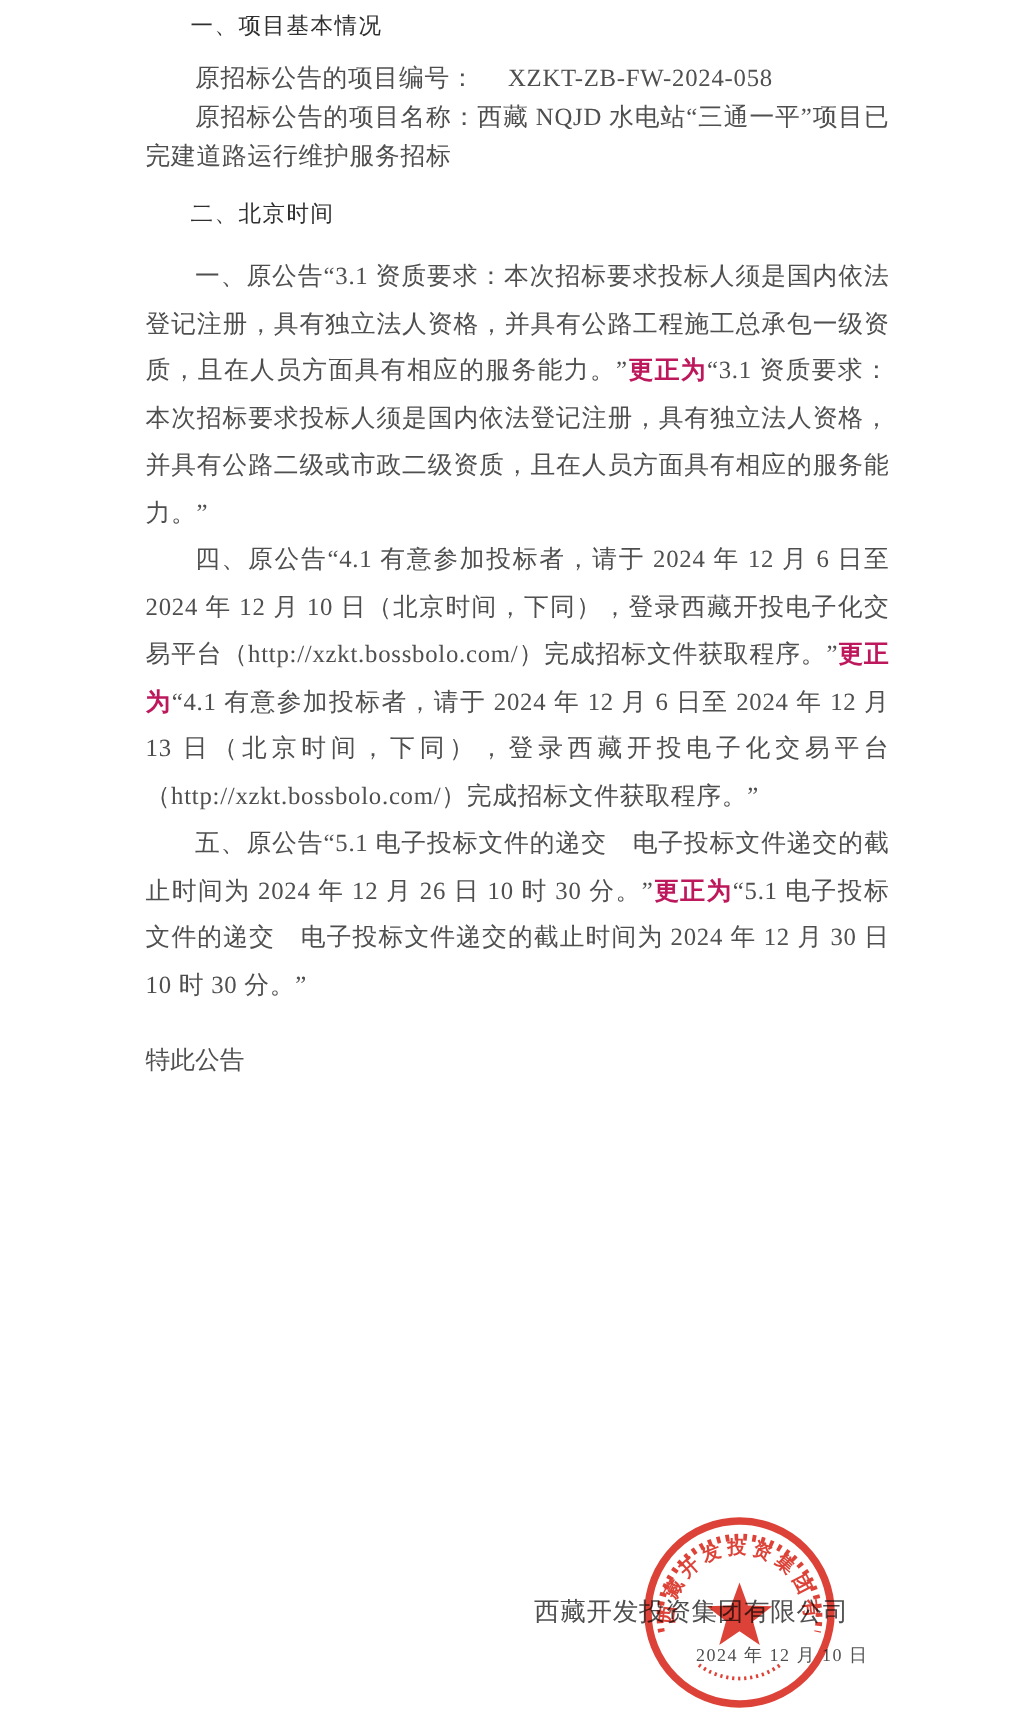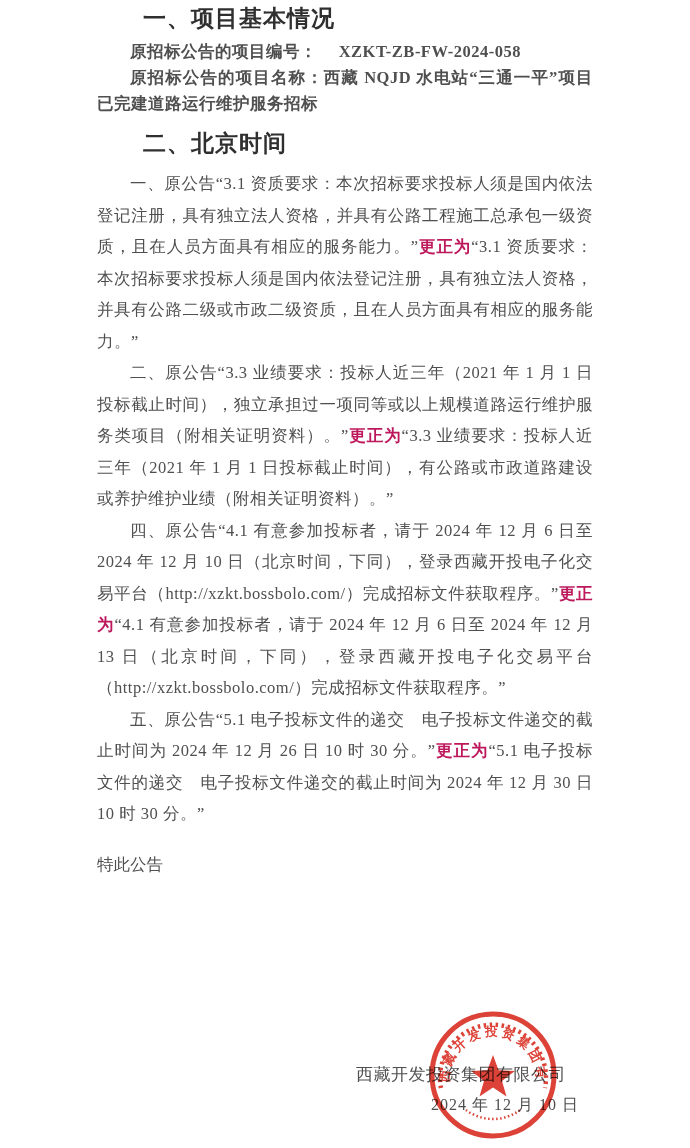--- a/index.html
+++ b/index.html
@@ -10,60 +10,60 @@
     background: #ffffff;
     box-sizing: border-box;
     padding: 6px 97px 0 97px;
     overflow: hidden;
     font-family: "Liberation Serif", "DejaVu Serif", serif;
     color: #4f4f4f;
     font-size: 16.5px;
   }
   .heading {
     font-family: "Liberation Sans", "DejaVu Sans", sans-serif;
-    font-size: 23px;
-    font-weight: 700;
+    font-size: 15px;
+    font-weight: 400;
     color: #2f2f2f;
     margin: 0;
     line-height: 24px;
     text-indent: 2em;
     letter-spacing: 1px;
   }
   .heading-corrections { margin-top: 14px; }
   .paras { margin: 0; }
   .paras .para {
     margin: 0;
     text-align: justify;
     text-justify: inter-ideograph;
     text-indent: 2em;
     letter-spacing: 0.5px;
   }
   .paras-basic { margin-top: 9px; }
-  .paras-basic .para { line-height: 26px; font-weight: bold; }
+  .paras-basic .para { line-height: 26px; }
   .paras-corrections { margin-top: 13px; }
   .paras-corrections .para { line-height: 31.5px; }
   .para .bold { font-weight: 700; color: #be185d; }
   .closing {
     margin: 22px 0 0 0;
     line-height: 26px;
     text-indent: 0;
   }
   .issuer-name {
     position: absolute;
     top: 1063px;
     right: 124px;
     font-size: 17px;
     letter-spacing: 0.5px;
     white-space: nowrap;
   }
   .issue-date {
     position: absolute;
     top: 1095px;
     right: 111px;
-    font-size: 16px;
+    font-size: 12px;
     letter-spacing: 1px;
     white-space: nowrap;
   }
   .seal {
     position: absolute;
     left: 426px;
     top: 1008px;
     width: 134px;
     height: 134px;
     mix-blend-mode: multiply;
@@ -79,21 +79,20 @@
 
   <div class="paras paras-basic">
       <p class="para"><span>原招标公告的项目编号：　 XZKT-ZB-FW-2024-058</span></p>
       <p class="para"><span>原招标公告的项目名称：西藏 NQJD 水电站“三通一平”项目已完建道路运行维护服务招标</span></p>
     </div>
 
   <h2 class="heading heading-corrections">二、北京时间</h2>
 
   <div class="paras paras-corrections">
       <p class="para"><span>一、原公告“3.1 资质要求：本次招标要求投标人须是国内依法登记注册，具有独立法人资格，并具有公路工程施工总承包一级资质，且在人员方面具有相应的服务能力。”</span><span class="bold">更正为</span><span>“3.1 资质要求：本次招标要求投标人须是国内依法登记注册，具有独立法人资格，并具有公路二级或市政二级资质，且在人员方面具有相应的服务能力。”</span></p>
-      <p class="para"><span>二、原公告“3.3 业绩要求：投标人近三年（2021 年 1 月 1 日投标截止时间），独立承担过一项同等或以上规模道路运行维护服务类项目（附相关证明资料）。”</span><span class="bold">更正为</span><span>“3.3 业绩要求：投标人近三年（2021 年 1 月 1 日投标截止时间），有公路或市政道路建设或养护维护业绩（附相关证明资料）。”</span></p>
       <p class="para"><span>四、原公告“4.1 有意参加投标者，请于 2024 年 12 月 6 日至 2024 年 12 月 10 日（北京时间，下同），登录西藏开投电子化交易平台（http://xzkt.bossbolo.com/）完成招标文件获取程序。”</span><span class="bold">更正为</span><span>“4.1 有意参加投标者，请于 2024 年 12 月 6 日至 2024 年 12 月 13 日（北京时间，下同），登录西藏开投电子化交易平台（http://xzkt.bossbolo.com/）完成招标文件获取程序。”</span></p>
       <p class="para"><span>五、原公告“5.1 电子投标文件的递交　电子投标文件递交的截止时间为 2024 年 12 月 26 日 10 时 30 分。”</span><span class="bold">更正为</span><span>“5.1 电子投标文件的递交　电子投标文件递交的截止时间为 2024 年 12 月 30 日 10 时 30 分。”</span></p>
     </div>
 
   <p class="closing">特此公告</p>
 
   <div class="issuer-name">西藏开发投资集团有限公司</div>
 
   <div class="issue-date">2024 年 12 月 10 日</div>
 

